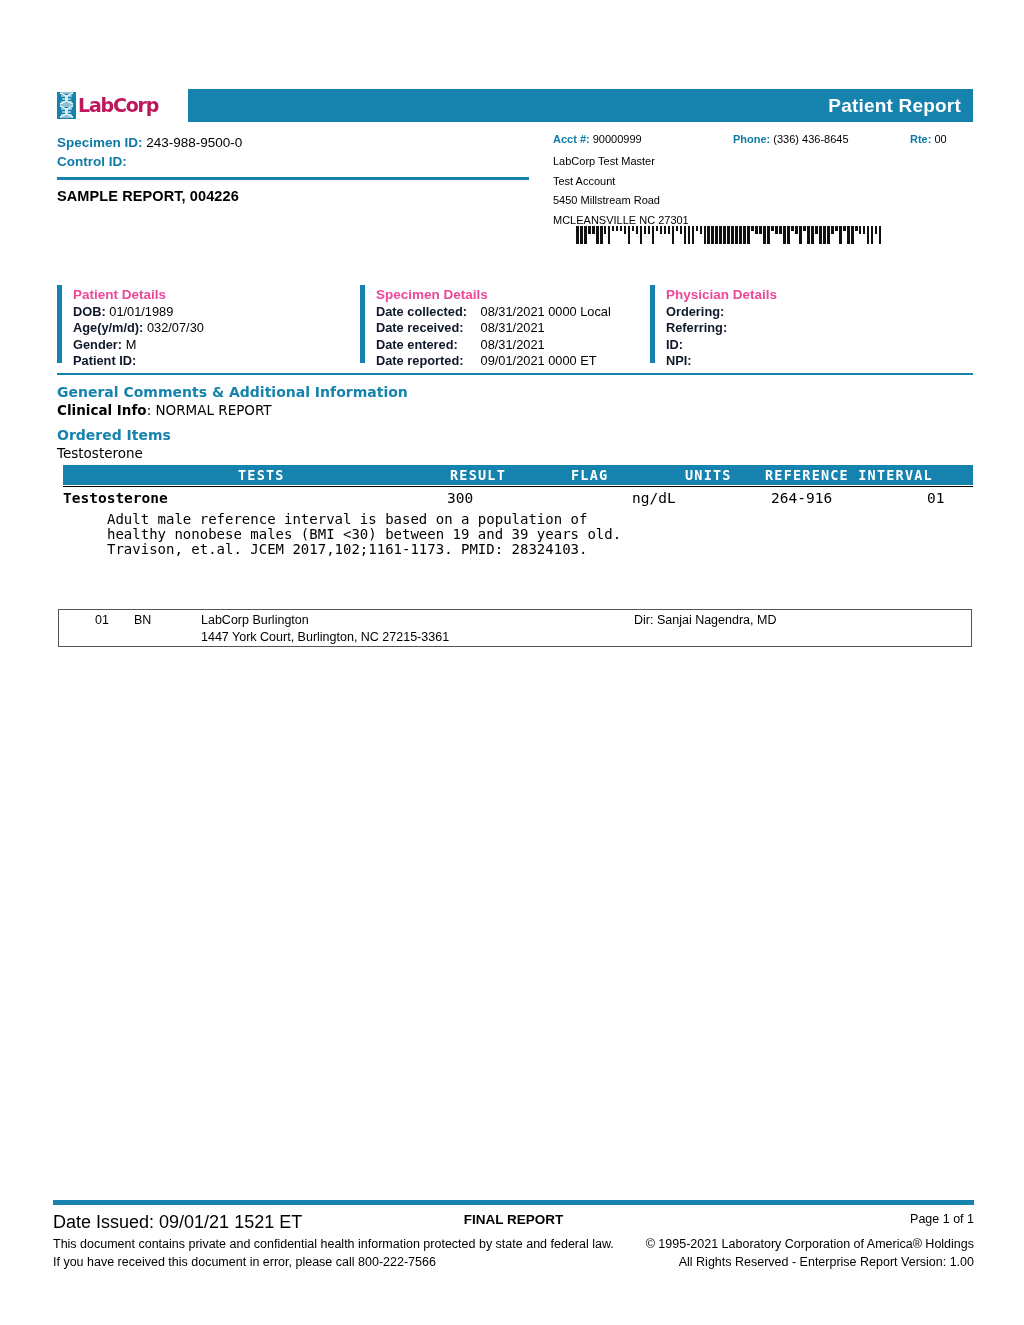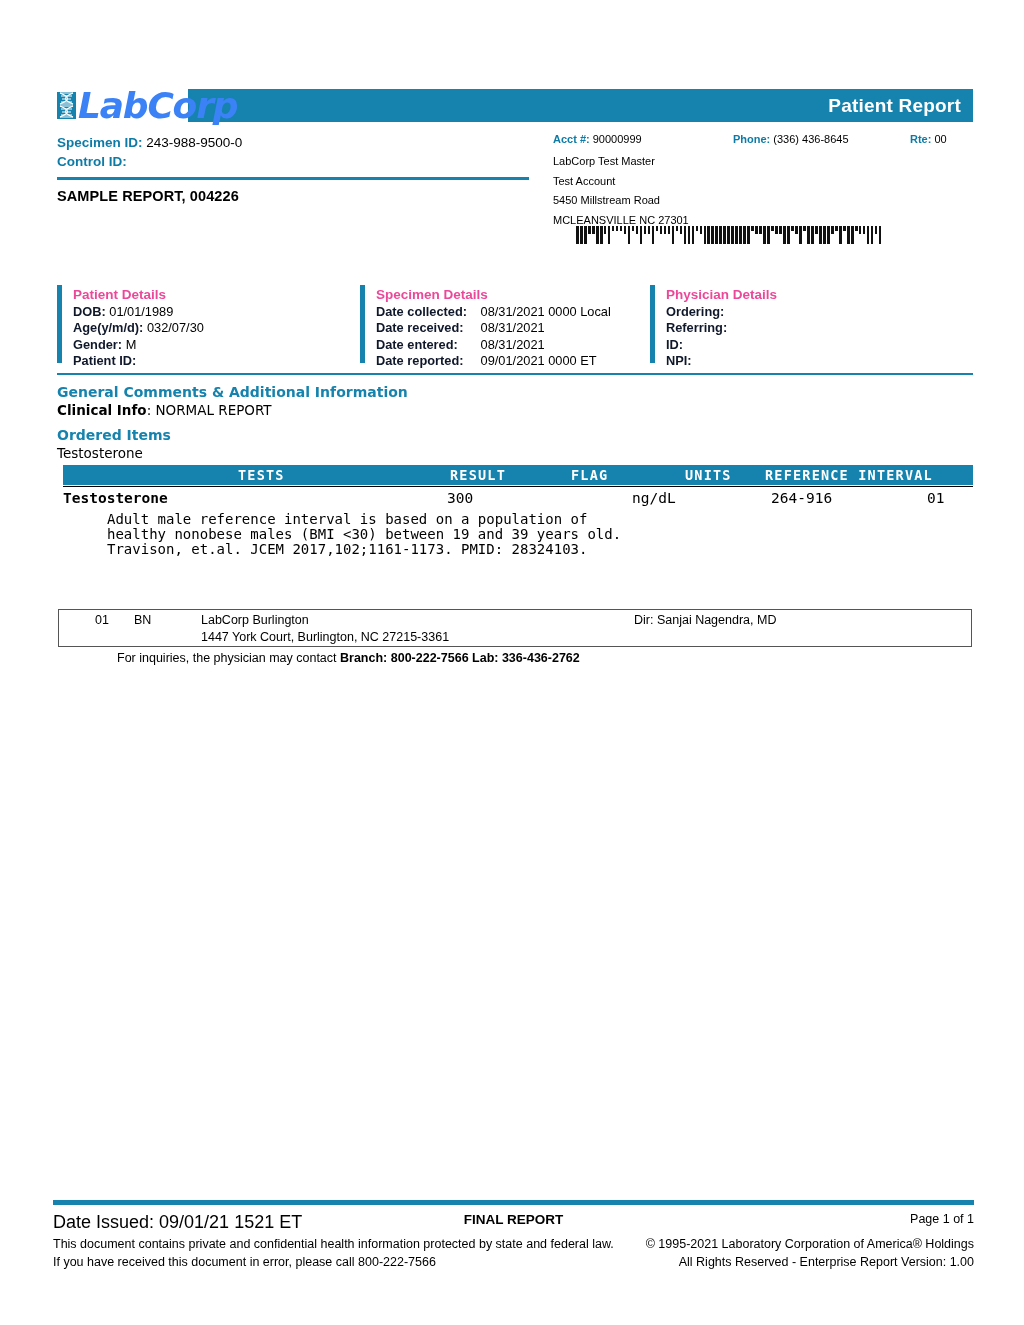--- a/index.html
+++ b/index.html
@@ -44,26 +44,25 @@
     align-items: center;
     height: 31px;
   }
   .logo-helix {
     width: 19px; height: 27px;
     margin-right: 2px;
     display: block;
   }
   .logo-word {
     font-family: "DejaVu Sans", sans-serif;
-    font-size: 36px;
+    font-size: 19px;
     font-weight: bold;
-    color: #3b82f6;
+    color: #be185d;
     letter-spacing: -1.2px;
     line-height: 27px;
-    font-style: italic;
   }
 
   
   .spec-left {
     position: absolute;
     left: 57px; top: 133px;
     width: 470px;
     font-size: 13.5px;
   }
   .spec-left .row { white-space: nowrap; line-height: 19px; }
@@ -534,21 +533,20 @@
 Travison, et.al. JCEM 2017,102;1161-1173. PMID: 28324103.</div>
 
   <div class="labbox">
     <span class="cell lb-code">01</span>
     <span class="cell lb-bn">BN</span>
     <span class="cell lb-name">LabCorp Burlington</span>
     <span class="cell lb-addr">1447 York Court, Burlington, NC 27215-3361</span>
     <span class="cell lb-dir">Dir: Sanjai Nagendra, MD</span>
   </div>
 
-  <div class="inquiries"><span>For inquiries, the physician may contact </span><b>Branch: 800-222-7566</b><b> Lab: 336-436-2762</b></div>
 
   <div class="footer-bar"></div>
   <div class="footer-line1">
     <span class="fl">Date Issued: 09/01/21 1521 ET</span>
     <span class="fc">FINAL REPORT</span>
     <span class="fr">Page 1 of 1</span>
   </div>
   <div class="footer-left">
     <div>This document contains private and confidential health information protected by state and federal law.</div>
     <div>If you have received this document in error, please call 800-222-7566</div>

